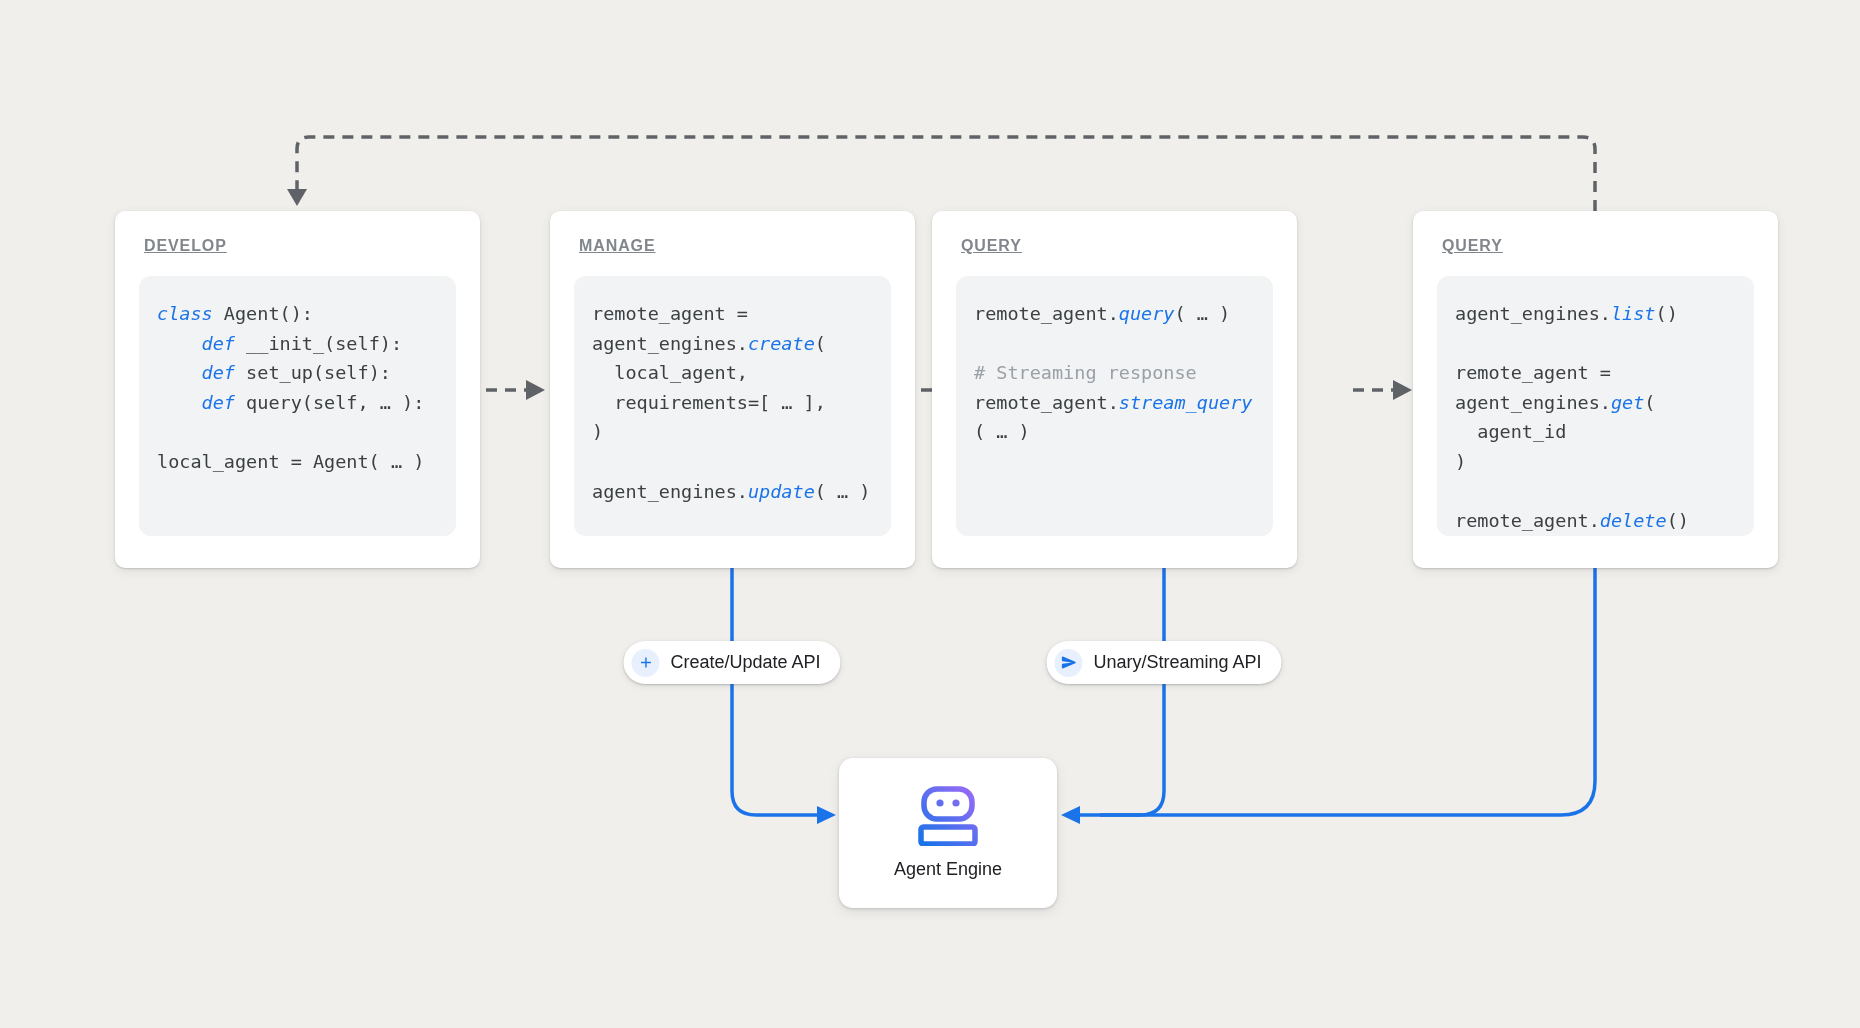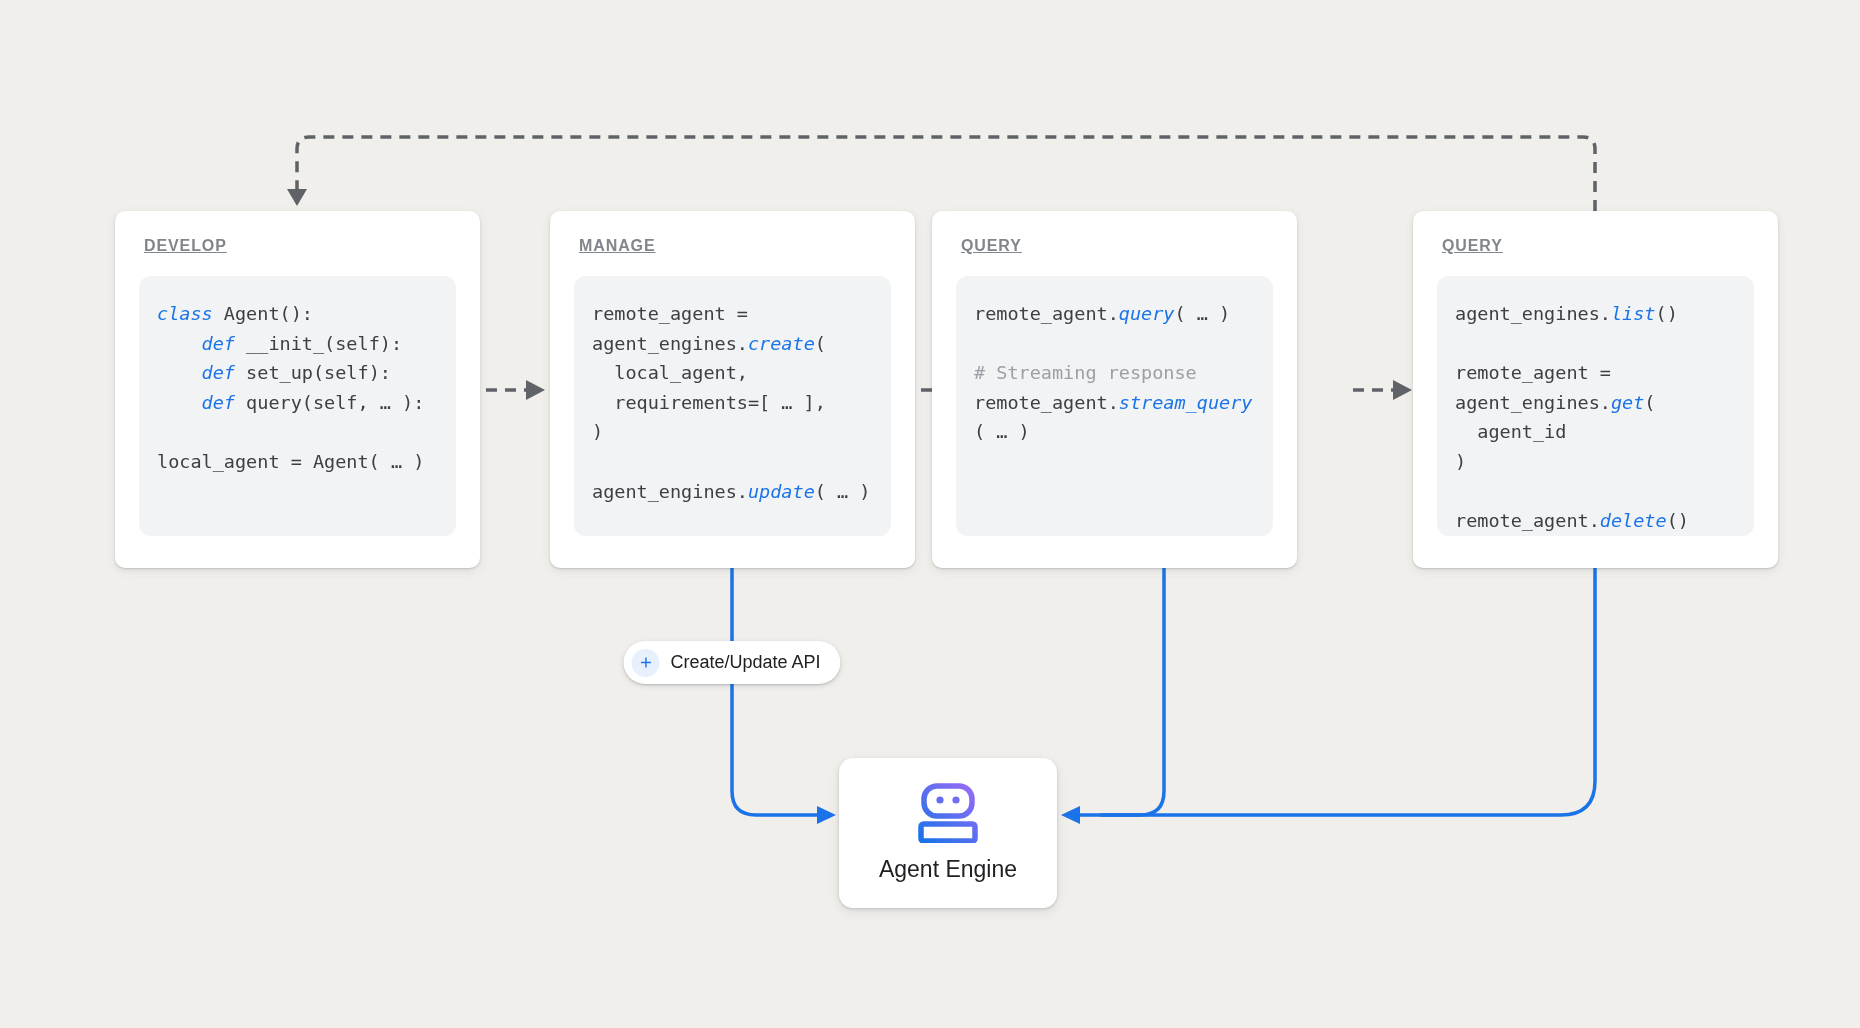--- a/index.html
+++ b/index.html
@@ -44,21 +44,21 @@
   .pill:nth-of-type(2){left:1164px}
   .pill:nth-of-type(3){left:1595px}
   .pill-icon{width:28px;height:28px;border-radius:50%;background:var(--pill-icon-bg);
         display:flex;align-items:center;justify-content:center;flex:0 0 auto;}
   .pill-icon svg{width:17px;height:17px;fill:var(--connector-blue);}
   .pill-label{font-size:18px;font-weight:500;color:var(--label-dark);white-space:nowrap;}
 
   .engine{position:absolute;left:839px;top:758px;width:218px;height:150px;background:#fff;
         border-radius:14px;box-shadow:0 1px 3px rgba(60,64,67,.22),0 4px 12px rgba(60,64,67,.10);
         display:flex;flex-direction:column;align-items:center;justify-content:center;gap:13px;}
-  .engine-label{font-size:23px;font-weight:500;color:var(--label-dark);}
+  .engine-label{font-size:18px;font-weight:500;color:var(--label-dark);}
   .robot{width:66px;height:60px;}
   .grad-a{stop-color:var(--robot-purple);}
   .grad-b{stop-color:var(--robot-blue);}
 </style>
 </head>
 <body>
 
 <div class="canvas">
 
   <svg class="connectors" viewBox="0 0 1860 1028">
@@ -106,20 +106,28 @@
   <div id="pills">
   <div class="pill">
     <span class="pill-icon">
   <svg viewBox="0 0 24 24">
             <path d="M11 5h2v6h6v2h-6v6h-2v-6H5v-2h6z"></path>
           </svg>
 </span>
     <span class="pill-label">Create/Update API</span>
   </div>
 
+  <div class="pill">
+    <span class="pill-icon">
+  <svg viewBox="0 0 24 24">
+            <path d="M3.4 20.4l17.45-7.48a1 1 0 0 0 0-1.84L3.4 3.6a.993.993 0 0 0-1.39.91L2 9.12c0 .5.37.93.87.99L16 12 2.87 13.88c-.5.07-.87.5-.87 1l.01 4.61c0 .71.73 1.2 1.39.91z"></path>
+          </svg>
+</span>
+    <span class="pill-label">Unary/Streaming API</span>
+  </div>
 
 </div>
 
   <div class="engine">
     <svg class="robot" viewBox="0 0 64 60">
       <defs>
         <linearGradient id="robot-grad" gradientUnits="userSpaceOnUse" x1="60" y1="0" x2="8" y2="58">
           <stop class="grad-a" offset="0"></stop>
           <stop class="grad-b" offset="1"></stop>
         </linearGradient>

